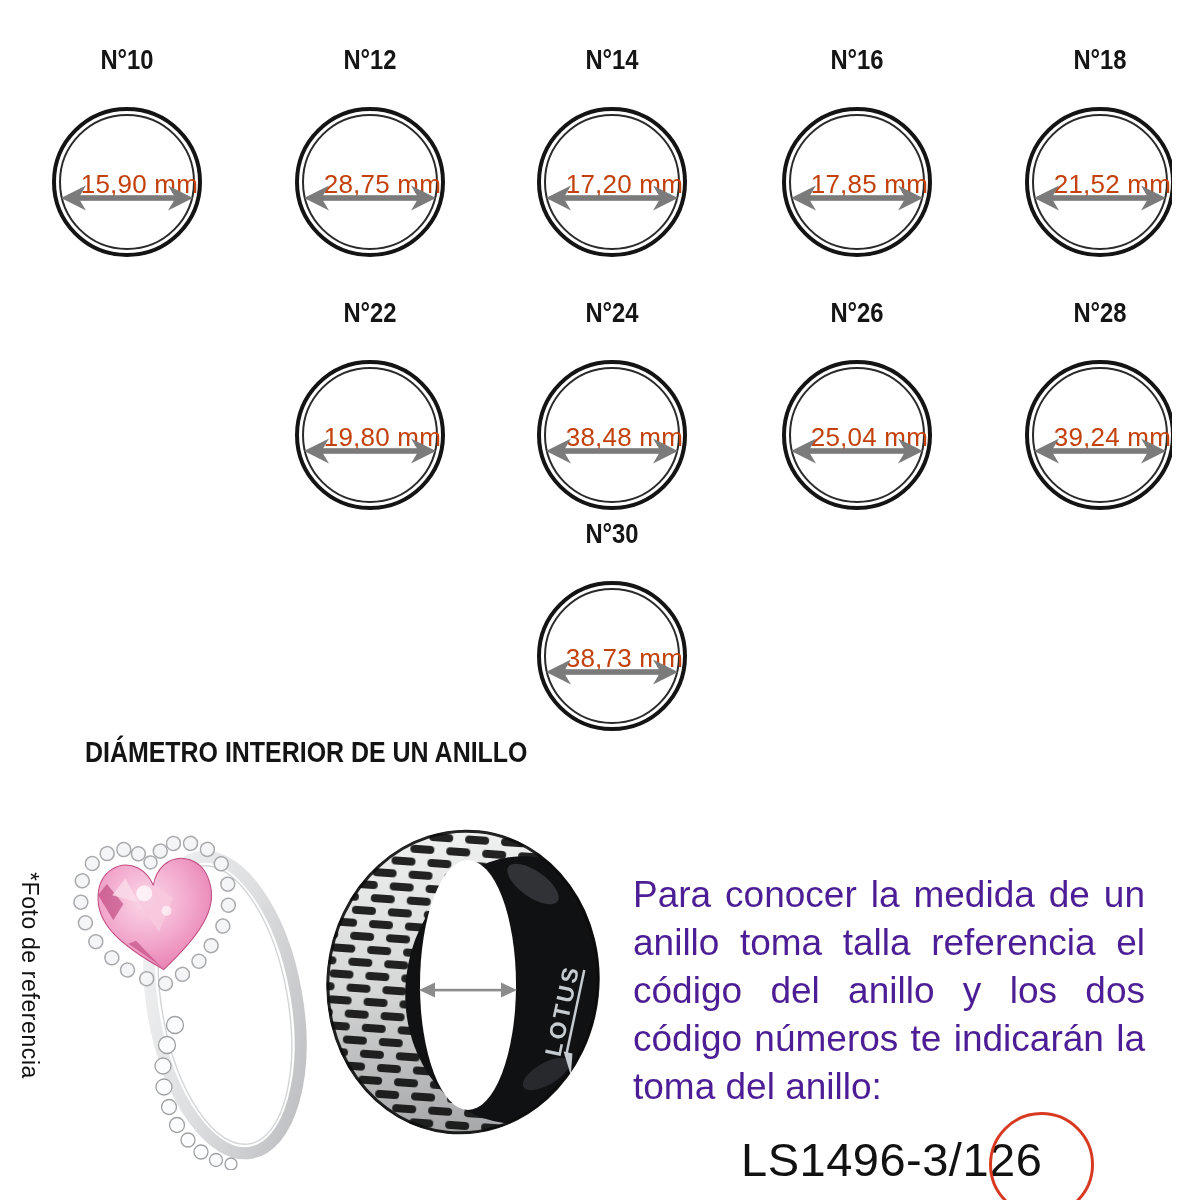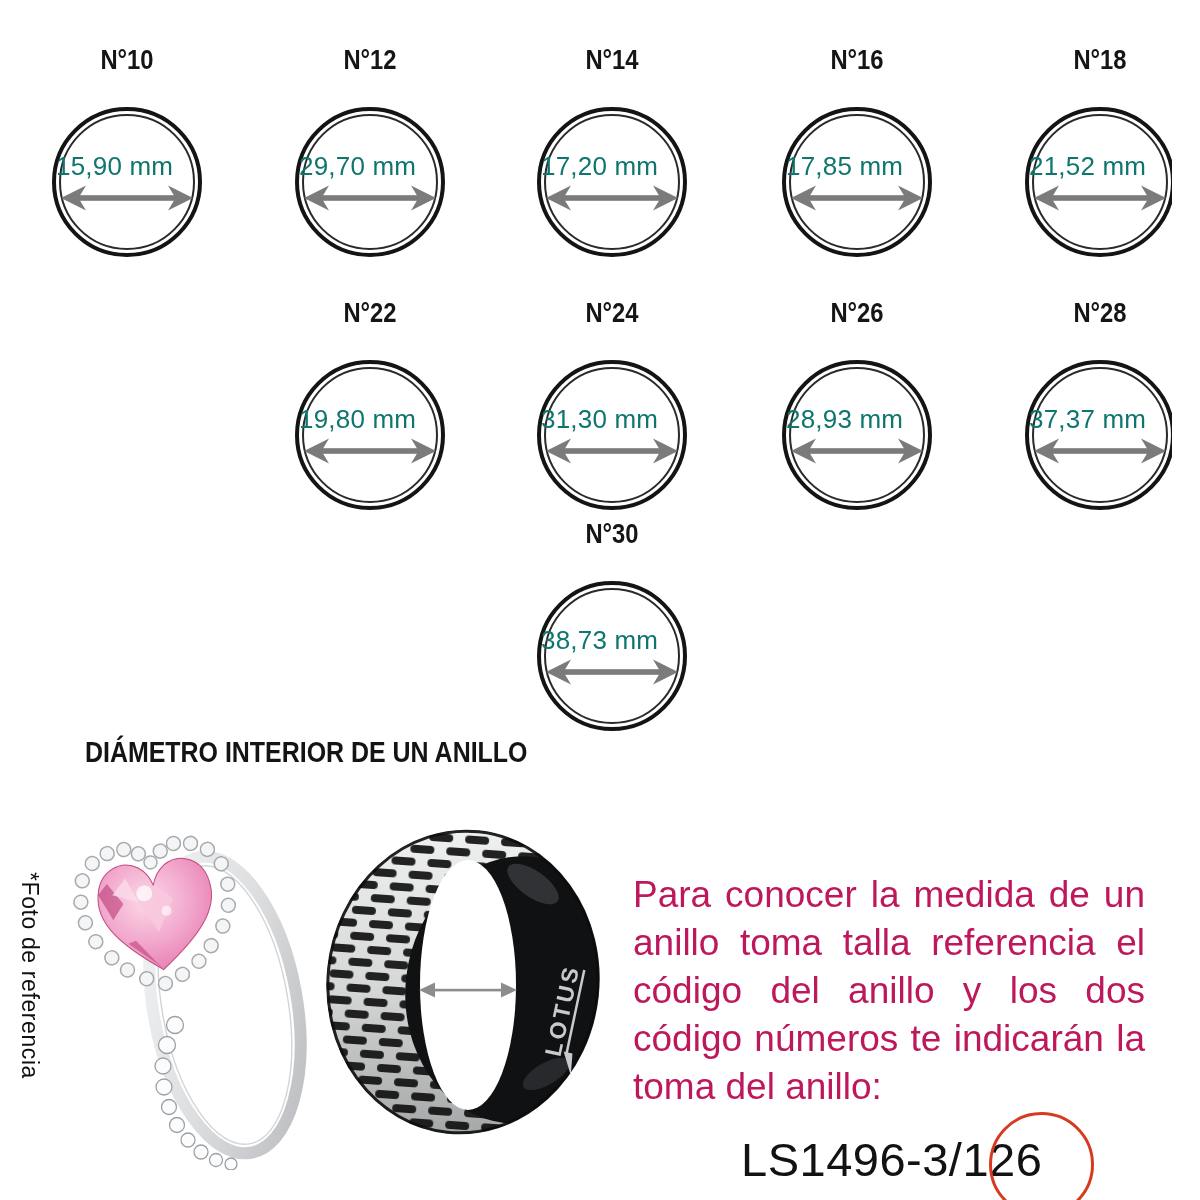--- a/index.html
+++ b/index.html
@@ -6,31 +6,31 @@
   .page{position:relative;width:1172px;height:1200px;background:#fff;overflow:hidden;
         font-family:"Liberation Sans", sans-serif;color:#1a1a1a;}
 
   
   .cell{position:absolute;width:150px;text-align:center;}
   .size-label{font-size:28px;font-weight:bold;line-height:34px;color:#151515;
               transform:scaleX(.85);letter-spacing:0;white-space:nowrap;}
   .ring-circle{position:relative;width:142px;height:142px;margin:30px auto 0 auto;
                border:4px solid #141414;border-radius:50%;background:#fff;box-sizing:content-box;}
   .ring-inner{position:absolute;inset:3px;border:2px solid #2a2a2a;border-radius:50%;}
-  .mm-value{position:absolute;top:40px;left:0;width:100%;text-align:left;
-            font-size:26px;color:#0f766e;letter-spacing:.2px;white-space:nowrap;}
+  .mm-value{position:absolute;top:58px;left:0;width:100%;text-align:right;
+            font-size:26px;color:#c2410c;letter-spacing:.2px;white-space:nowrap;}
   .dia-arrow{position:absolute;left:3px;top:70px;}
 
   
   .section-heading{position:absolute;left:85px;top:736px;font-size:29px;font-weight:bold;
                    color:#141414;transform:scaleX(.86);transform-origin:left center;white-space:nowrap;}
   .photo-note{position:absolute;left:16px;top:872px;writing-mode:vertical-rl;
               font-size:23px;color:#101010;letter-spacing:.6px;}
   .para{position:absolute;left:633px;top:871px;width:512px;}
-  .para .pline{font-size:37px;line-height:48px;color:#be185d;
+  .para .pline{font-size:37px;line-height:48px;color:#4c1d95;
                text-align:justify;text-align-last:justify;white-space:nowrap;}
   .para .pline.last{text-align-last:left;}
   .ref-code{position:absolute;left:741px;top:1132px;font-size:47px;color:#121212;letter-spacing:.5px;}
   .red-circle{position:absolute;left:989px;top:1112px;width:99px;height:99px;
               border:3px solid #d73a21;border-radius:50%;}
   .photo{position:absolute;}
 </style>
 </head>
 <body>
 
@@ -45,21 +45,21 @@
         <rect x="14" y="14.2" width="108" height="5.6" fill="#7b7b7b"></rect>
         <path d="M2,17 L27,4.5 L19.5,17 L27,29.5 Z" fill="#7b7b7b"></path>
         <path d="M134,17 L109,4.5 L116.5,17 L109,29.5 Z" fill="#7b7b7b"></path>
       </svg>
     </div>
   </div>
   <div class="cell" style="left:295px;top:43px;">
     <div class="size-label">N°12</div>
     <div class="ring-circle">
       <div class="ring-inner"></div>
-      <div class="mm-value">29,70 mm</div>
+      <div class="mm-value">28,75 mm</div>
       <svg class="dia-arrow" width="136" height="34" viewBox="0 0 136 34">
         <rect x="14" y="14.2" width="108" height="5.6" fill="#7b7b7b"></rect>
         <path d="M2,17 L27,4.5 L19.5,17 L27,29.5 Z" fill="#7b7b7b"></path>
         <path d="M134,17 L109,4.5 L116.5,17 L109,29.5 Z" fill="#7b7b7b"></path>
       </svg>
     </div>
   </div>
   <div class="cell" style="left:537px;top:43px;">
     <div class="size-label">N°14</div>
     <div class="ring-circle">
@@ -106,45 +106,45 @@
         <rect x="14" y="14.2" width="108" height="5.6" fill="#7b7b7b"></rect>
         <path d="M2,17 L27,4.5 L19.5,17 L27,29.5 Z" fill="#7b7b7b"></path>
         <path d="M134,17 L109,4.5 L116.5,17 L109,29.5 Z" fill="#7b7b7b"></path>
       </svg>
     </div>
   </div>
   <div class="cell" style="left:537px;top:296px;">
     <div class="size-label">N°24</div>
     <div class="ring-circle">
       <div class="ring-inner"></div>
-      <div class="mm-value">31,30 mm</div>
+      <div class="mm-value">38,48 mm</div>
       <svg class="dia-arrow" width="136" height="34" viewBox="0 0 136 34">
         <rect x="14" y="14.2" width="108" height="5.6" fill="#7b7b7b"></rect>
         <path d="M2,17 L27,4.5 L19.5,17 L27,29.5 Z" fill="#7b7b7b"></path>
         <path d="M134,17 L109,4.5 L116.5,17 L109,29.5 Z" fill="#7b7b7b"></path>
       </svg>
     </div>
   </div>
   <div class="cell" style="left:782px;top:296px;">
     <div class="size-label">N°26</div>
     <div class="ring-circle">
       <div class="ring-inner"></div>
-      <div class="mm-value">28,93 mm</div>
+      <div class="mm-value">25,04 mm</div>
       <svg class="dia-arrow" width="136" height="34" viewBox="0 0 136 34">
         <rect x="14" y="14.2" width="108" height="5.6" fill="#7b7b7b"></rect>
         <path d="M2,17 L27,4.5 L19.5,17 L27,29.5 Z" fill="#7b7b7b"></path>
         <path d="M134,17 L109,4.5 L116.5,17 L109,29.5 Z" fill="#7b7b7b"></path>
       </svg>
     </div>
   </div>
   <div class="cell" style="left:1025px;top:296px;">
     <div class="size-label">N°28</div>
     <div class="ring-circle">
       <div class="ring-inner"></div>
-      <div class="mm-value">37,37 mm</div>
+      <div class="mm-value">39,24 mm</div>
       <svg class="dia-arrow" width="136" height="34" viewBox="0 0 136 34">
         <rect x="14" y="14.2" width="108" height="5.6" fill="#7b7b7b"></rect>
         <path d="M2,17 L27,4.5 L19.5,17 L27,29.5 Z" fill="#7b7b7b"></path>
         <path d="M134,17 L109,4.5 L116.5,17 L109,29.5 Z" fill="#7b7b7b"></path>
       </svg>
     </div>
   </div>
 
   <div class="cell" style="left:537px;top:517px;">
     <div class="size-label">N°30</div>

